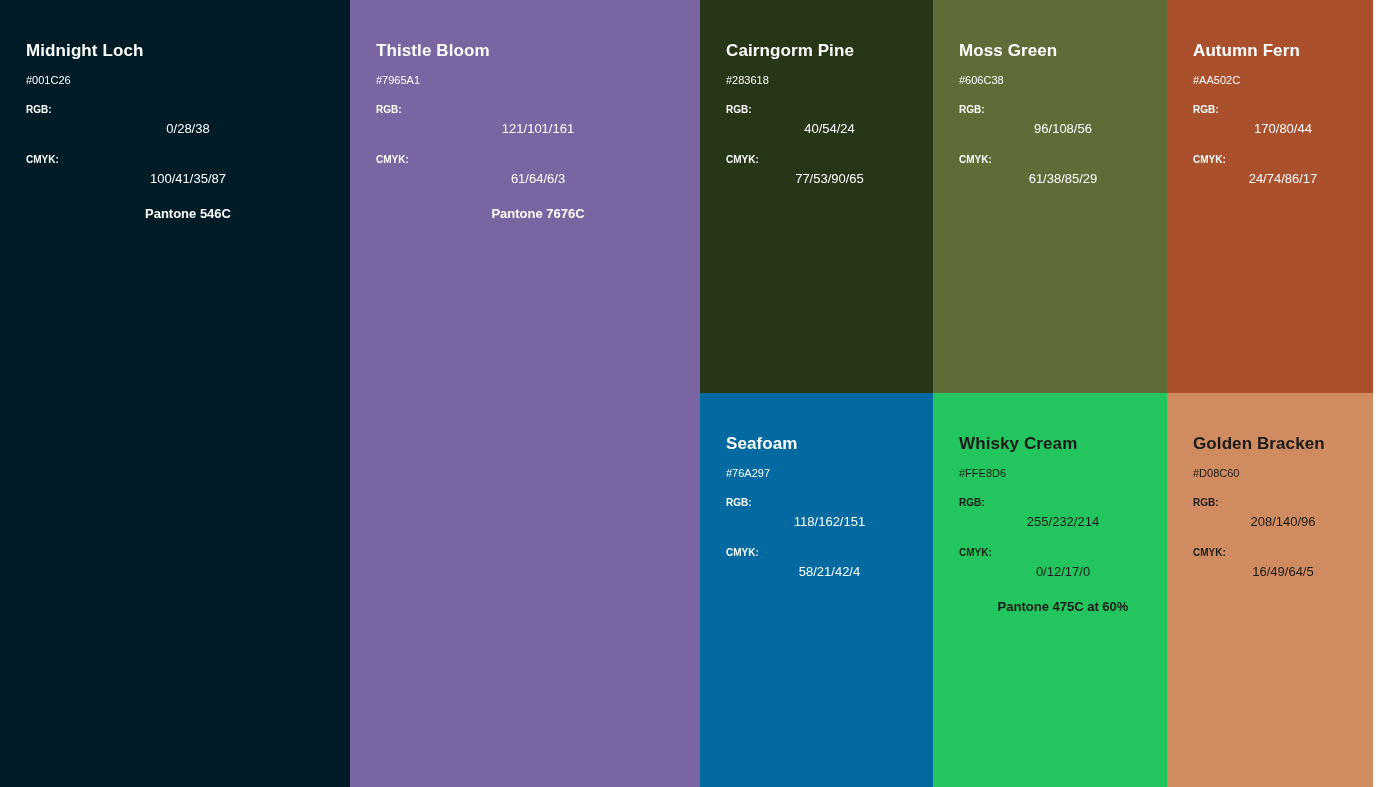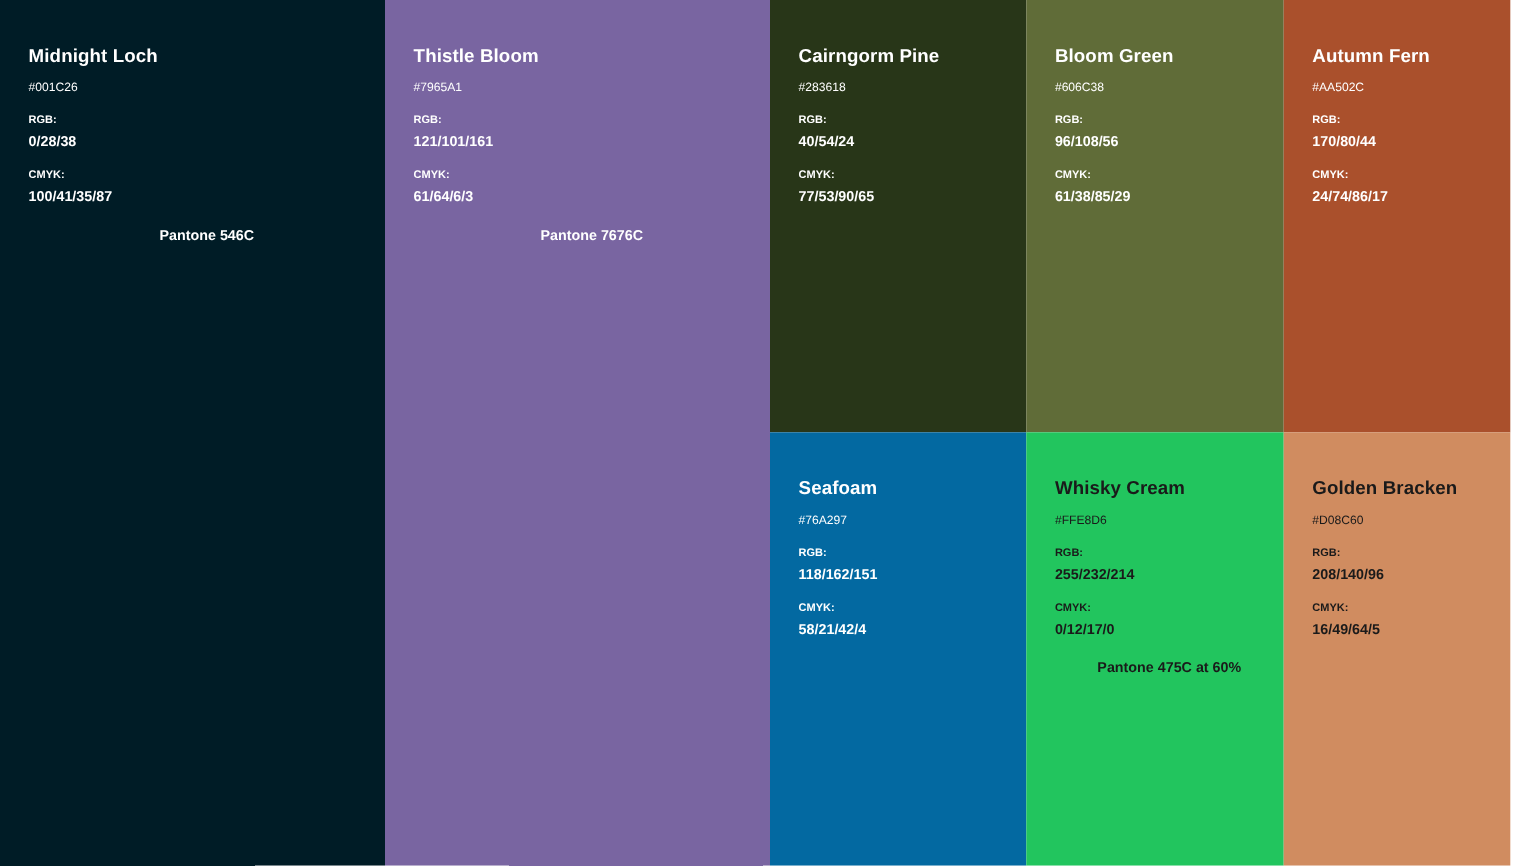--- a/index.html
+++ b/index.html
@@ -36,22 +36,23 @@
   .sw-hex {
     font-size:11px; font-weight:400;
     line-height:16px; margin-bottom:12px;
   }
   .sw-group { margin-bottom:12px; }
   .sw-label {
     font-size:10px; font-weight:700;
     line-height:19px;
   }
   .sw-value {
-    font-size:13px; font-weight:700;
+    font-size:13px; font-weight:400;
     line-height:19px;
+    text-align:center;
   }
   .sw-pantone {
     font-size:13px; font-weight:700;
     line-height:19px; margin-top:16px;text-align:center;
   }
   .light-text { color:#ffffff; }
   .dark-text  { color:#1a1a1a; }
 </style>
 </head>
 <body>
@@ -114,21 +115,21 @@
       <div class="sw-group">
         <div class="sw-label">CMYK:</div>
         <div class="sw-value">58/21/42/4</div>
       </div>
 
     </div>
   </div>
 
   <div class="col col-b">
     <div class="swatch top light-text" style="background-color: rgb(96, 108, 56);">
-      <div class="sw-name">Bloom Green</div>
+      <div class="sw-name">Moss Green</div>
       <div class="sw-hex">#606C38</div>
       <div class="sw-group">
         <div class="sw-label">RGB:</div>
         <div class="sw-value">96/108/56</div>
       </div>
       <div class="sw-group">
         <div class="sw-label">CMYK:</div>
         <div class="sw-value">61/38/85/29</div>
       </div>
 

